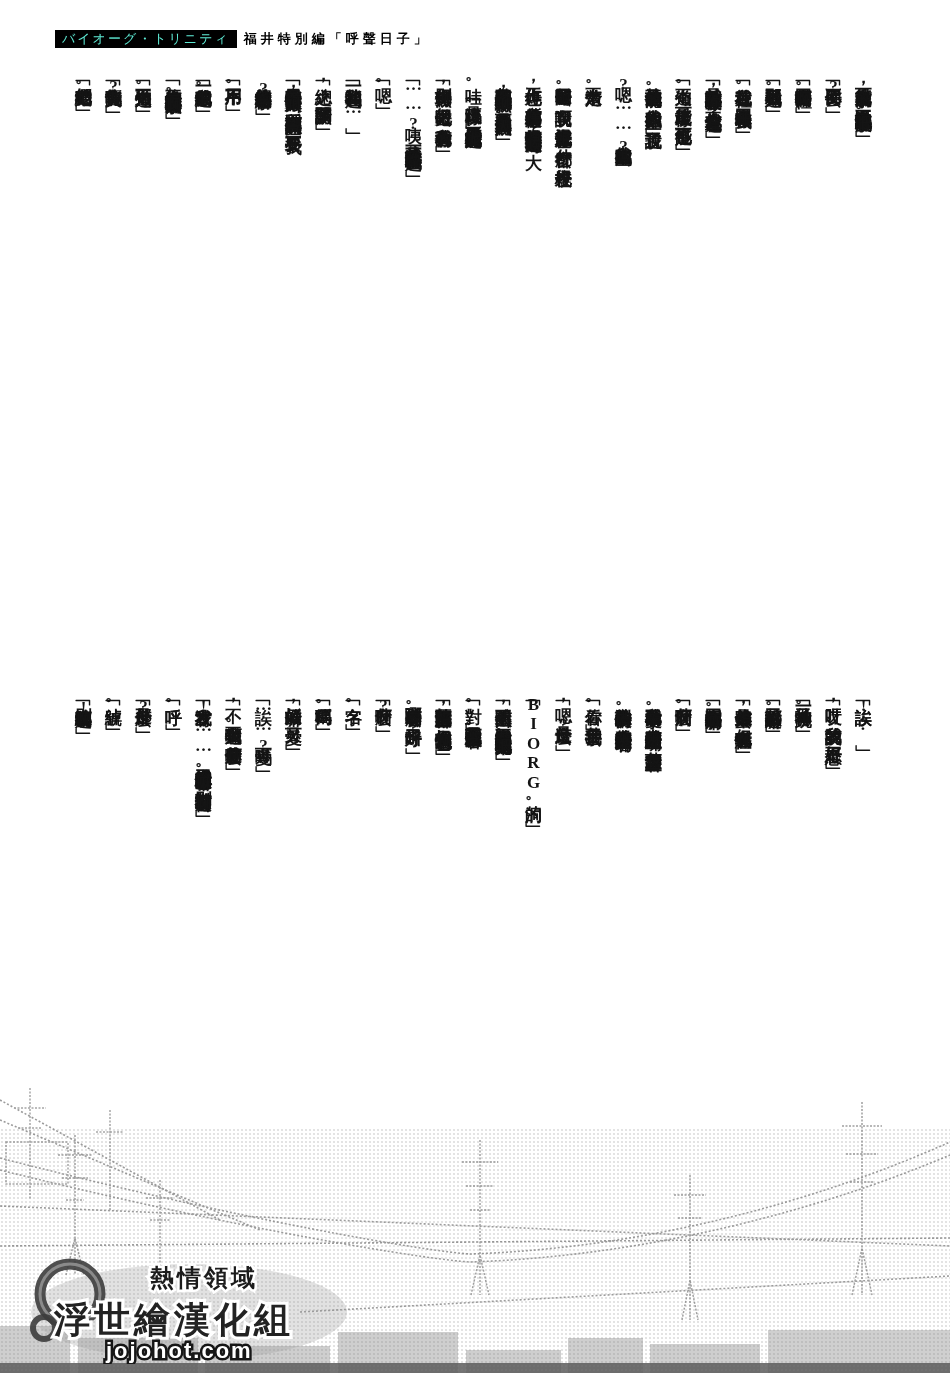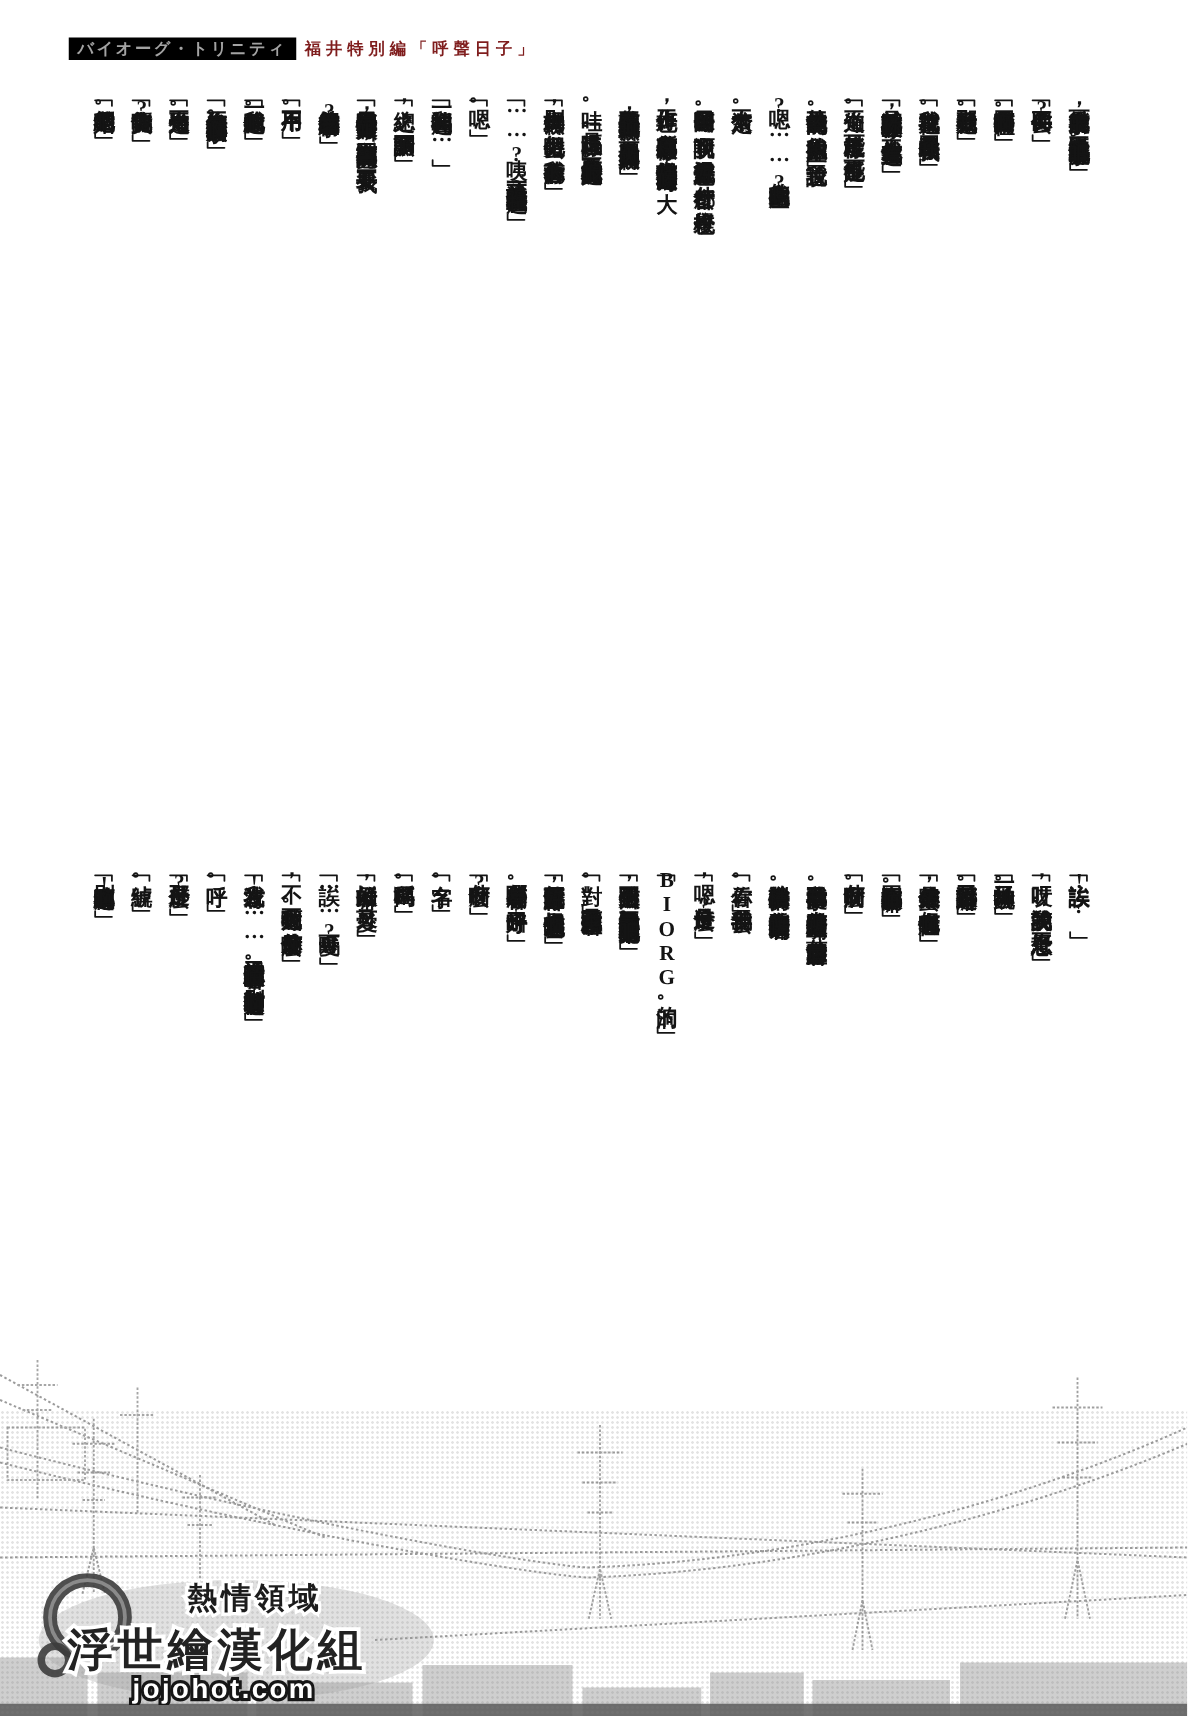--- a/index.html
+++ b/index.html
@@ -3,24 +3,24 @@
 <meta charset="utf-8">
 <style>
   html,body{margin:0;padding:0;background:#ffffff;}
   #page{
     position:relative;width:950px;height:1373px;background:#ffffff;overflow:hidden;
     font-family:"Liberation Serif","DejaVu Serif",serif;
   }
   
   .header-bar{position:absolute;left:55px;top:28px;height:21px;display:flex;align-items:center;gap:7px;z-index:4;}
   .series-box{
-    background:#000;color:#a3a3a3;font-family:"Liberation Sans","DejaVu Sans",sans-serif;
-    font-weight:bold;font-size:13px;letter-spacing:2px;padding:2px 7px 3px 7px;line-height:1;
+    background:#000;color:#5eead4;font-family:"Liberation Sans","DejaVu Sans",sans-serif;
+    font-weight:normal;font-size:13px;letter-spacing:2px;padding:2px 7px 3px 7px;line-height:1;
   }
-  .header-sub{font-size:13px;font-weight:bold;letter-spacing:4px;color:#7f1d1d;white-space:nowrap;}
+  .header-sub{font-size:13px;font-weight:bold;letter-spacing:4px;color:#000000;white-space:nowrap;}
   
   .vblock{
     position:absolute;left:68px;width:810px;z-index:2;
     writing-mode:vertical-rl;text-orientation:upright;
     font-weight:bold;font-size:17px;letter-spacing:0.5px;color:#141414;
   }
   .vblock p{margin:0;line-height:30px;white-space:nowrap;}
   .upper{top:74px;height:600px;}
   .lower{top:694px;height:600px;}
   

